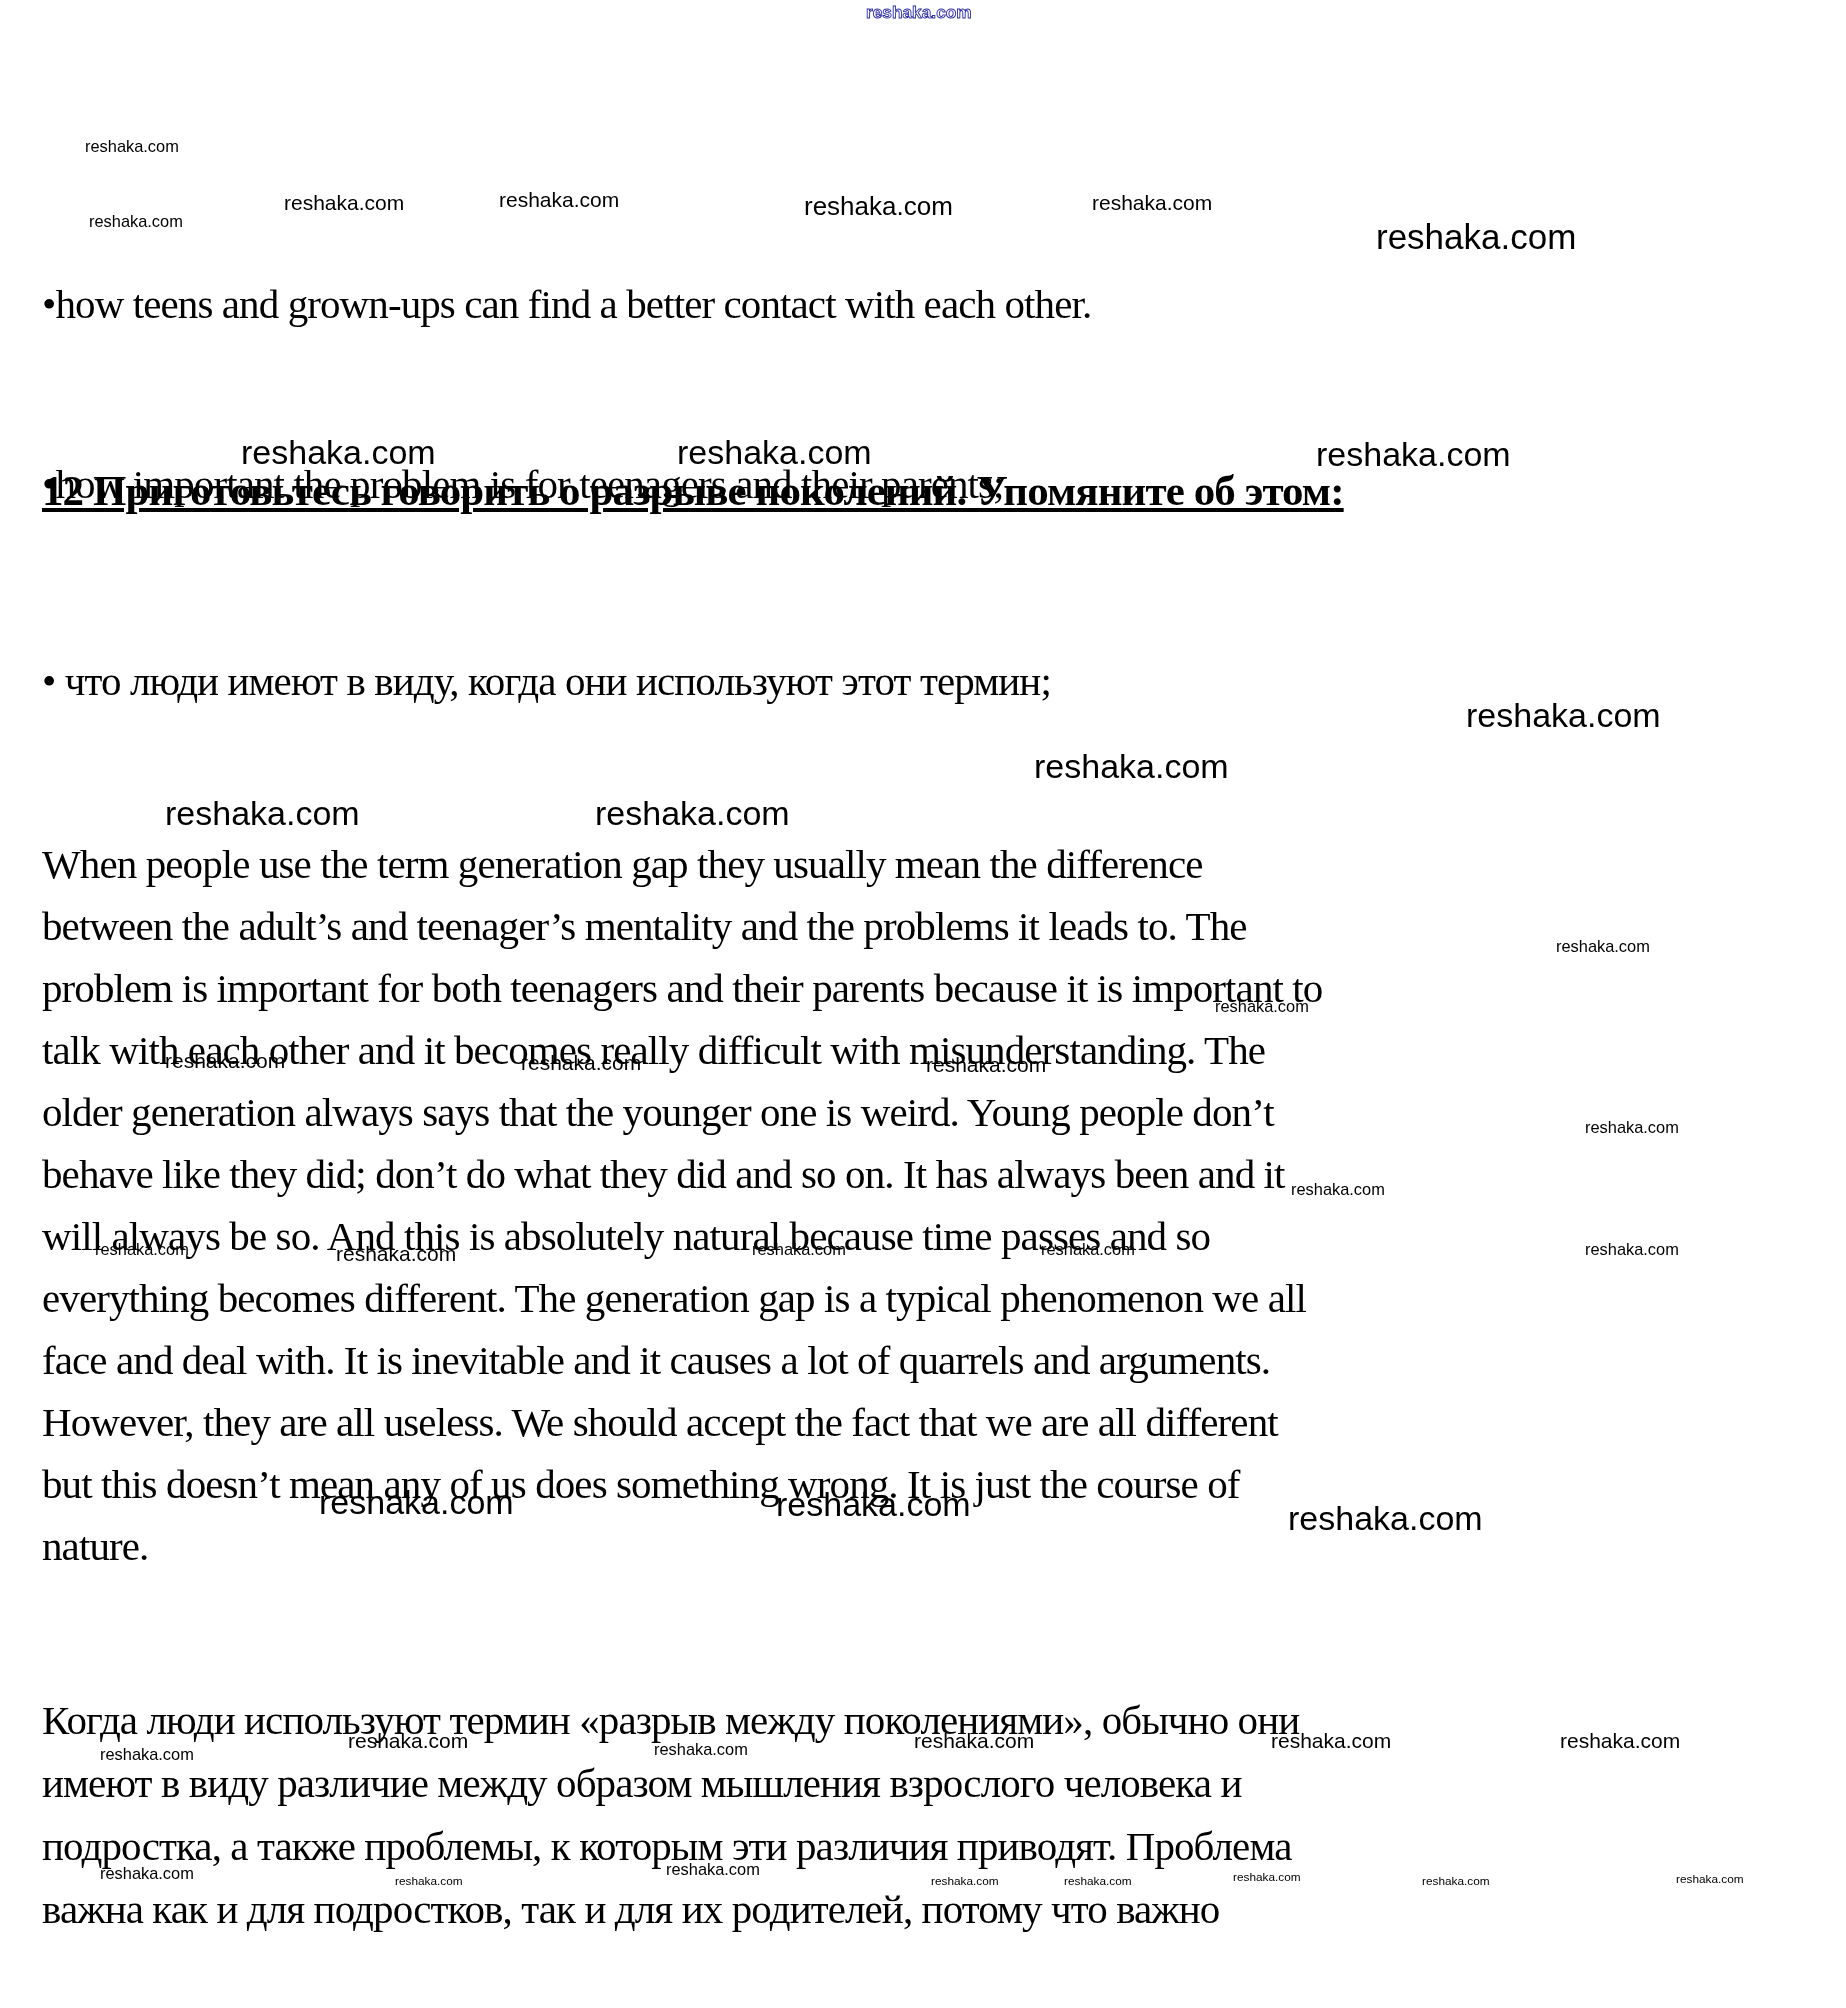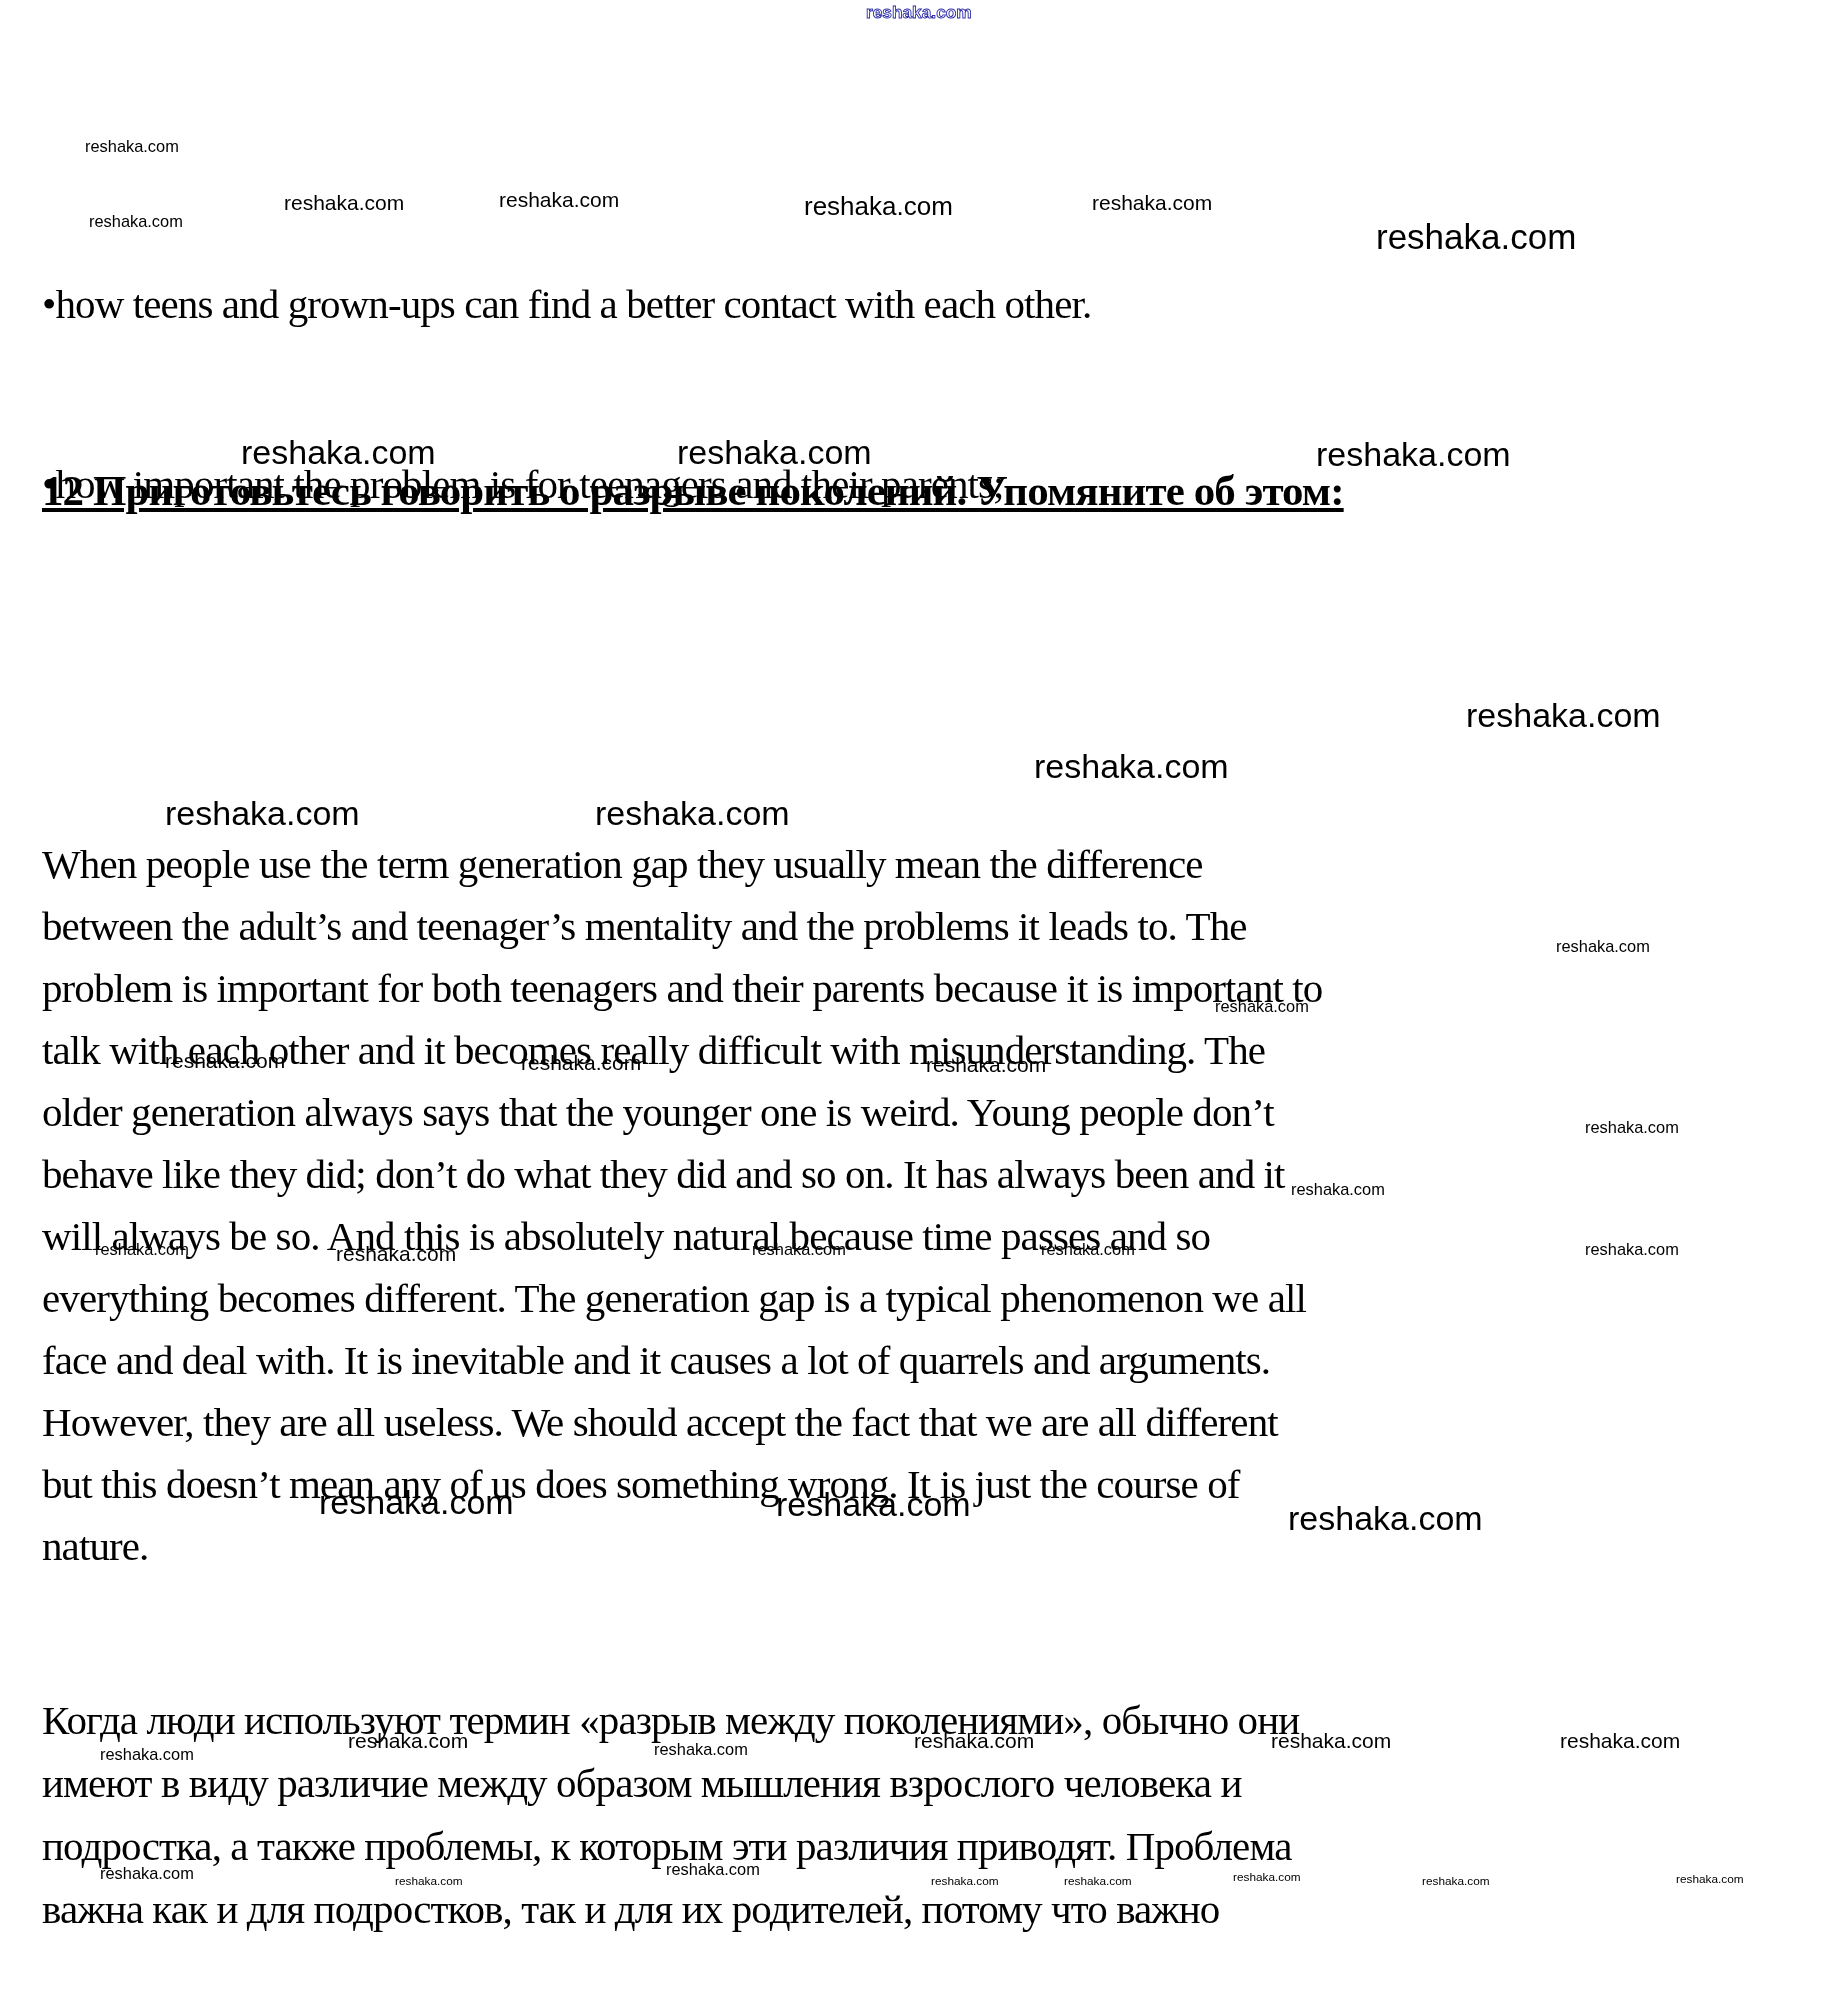--- a/index.html
+++ b/index.html
@@ -78,20 +78,21 @@
 
 
   <div class="abs bullets" style="top:154px;">
     <div>•how teens and grown-ups can find a better contact with each other.</div>
     <div>•how important the problem is for teenagers and their parents;</div>
   </div>
 
   <div class="abs h-ru" style="top:467px;text-decoration:underline;">12 Приготовьтесь говорить о разрыве поколений. Упомяните об этом:</div>
 
   <div class="abs bullets" style="top:529px; line-height:61px;">
+    <div>• что люди имеют в виду, когда они используют этот термин;</div>
   </div>
 
   <div class="abs para" style="top:833px;">When people use the term generation gap they usually mean the difference
 between the adult’s and teenager’s mentality and the problems it leads to. The
 problem is important for both teenagers and their parents because it is important to
 talk with each other and it becomes really difficult with misunderstanding. The
 older generation always says that the younger one is weird. Young people don’t
 behave like they did; don’t do what they did and so on. It has always been and it
 will always be so. And this is absolutely natural because time passes and so
 everything becomes different. The generation gap is a typical phenomenon we all

